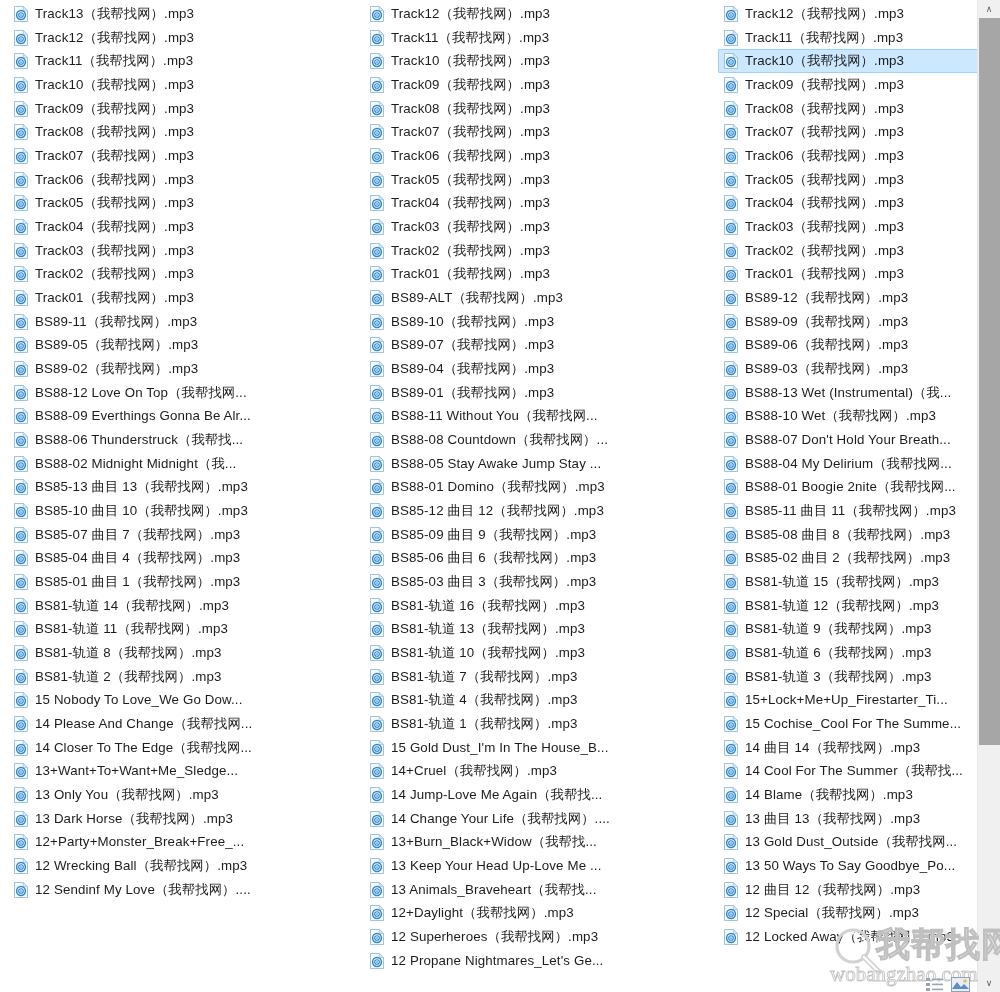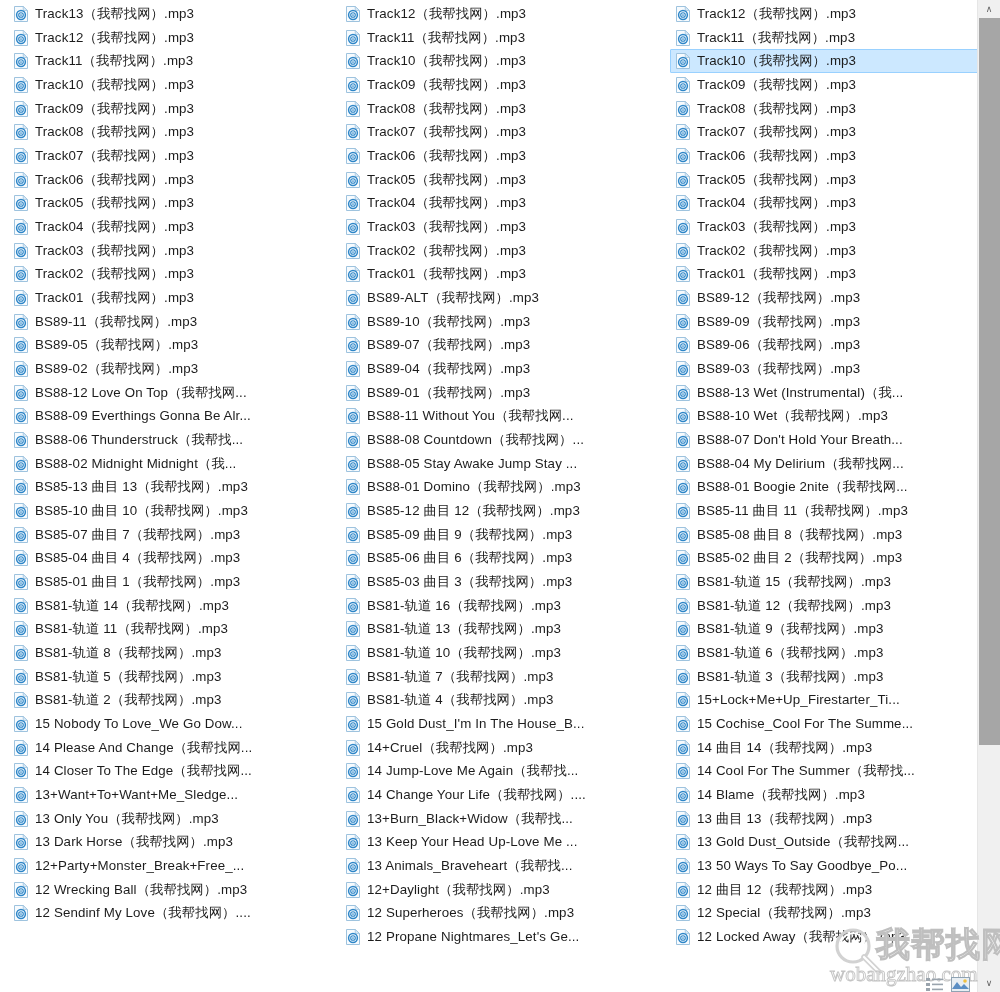--- a/index.html
+++ b/index.html
@@ -30,20 +30,21 @@
 
   #file-grid {
     position: absolute;
     left: 0;
     top: 0;
     width: 977px;
     height: 992px;
     display: flex;
     flex-direction: row;
     align-items: flex-start;
+    gap: 24px;
   }
 
   .file-column {
     width: 318px;
     flex: 0 0 318px;
     display: flex;
     flex-direction: column;
     padding-top: 2px;
   }
   .file-column.col-1 { margin-left: 8px; }
@@ -534,32 +535,20 @@
         <div class="file-row">
           <span class="file-icon">
             <svg width="14" height="16" viewBox="0 0 14 16">
               <path d="M0.5 0.5 H9.2 L13.5 4.6 V15.5 H0.5 Z" fill="#f7fbfe" stroke="#9ec3de" stroke-width="1"></path>
               <path d="M9.2 0.5 L13.5 4.6 H9.2 Z" fill="#dbebf7" stroke="#9ec3de" stroke-width="0.8"></path>
               <circle cx="7" cy="9" r="4.4" fill="none" stroke="#2e86c8" stroke-width="1.5"></circle>
               <circle cx="7" cy="9" r="2.3" fill="none" stroke="#2e86c8" stroke-width="1.1"></circle>
               <circle cx="7" cy="9" r="0.85" fill="#2e86c8"></circle>
             </svg>
           </span>
-          <span class="file-label">BS81-轨道 5（我帮找网）.mp3</span>
-        </div>
-        <div class="file-row">
-          <span class="file-icon">
-            <svg width="14" height="16" viewBox="0 0 14 16">
-              <path d="M0.5 0.5 H9.2 L13.5 4.6 V15.5 H0.5 Z" fill="#f7fbfe" stroke="#9ec3de" stroke-width="1"></path>
-              <path d="M9.2 0.5 L13.5 4.6 H9.2 Z" fill="#dbebf7" stroke="#9ec3de" stroke-width="0.8"></path>
-              <circle cx="7" cy="9" r="4.4" fill="none" stroke="#2e86c8" stroke-width="1.5"></circle>
-              <circle cx="7" cy="9" r="2.3" fill="none" stroke="#2e86c8" stroke-width="1.1"></circle>
-              <circle cx="7" cy="9" r="0.85" fill="#2e86c8"></circle>
-            </svg>
-          </span>
           <span class="file-label">BS81-轨道 2（我帮找网）.mp3</span>
         </div>
         <div class="file-row">
           <span class="file-icon">
             <svg width="14" height="16" viewBox="0 0 14 16">
               <path d="M0.5 0.5 H9.2 L13.5 4.6 V15.5 H0.5 Z" fill="#f7fbfe" stroke="#9ec3de" stroke-width="1"></path>
               <path d="M9.2 0.5 L13.5 4.6 H9.2 Z" fill="#dbebf7" stroke="#9ec3de" stroke-width="0.8"></path>
               <circle cx="7" cy="9" r="4.4" fill="none" stroke="#2e86c8" stroke-width="1.5"></circle>
               <circle cx="7" cy="9" r="2.3" fill="none" stroke="#2e86c8" stroke-width="1.1"></circle>
               <circle cx="7" cy="9" r="0.85" fill="#2e86c8"></circle>
@@ -1017,20 +1006,32 @@
           <span class="file-icon">
             <svg width="14" height="16" viewBox="0 0 14 16">
               <path d="M0.5 0.5 H9.2 L13.5 4.6 V15.5 H0.5 Z" fill="#f7fbfe" stroke="#9ec3de" stroke-width="1"></path>
               <path d="M9.2 0.5 L13.5 4.6 H9.2 Z" fill="#dbebf7" stroke="#9ec3de" stroke-width="0.8"></path>
               <circle cx="7" cy="9" r="4.4" fill="none" stroke="#2e86c8" stroke-width="1.5"></circle>
               <circle cx="7" cy="9" r="2.3" fill="none" stroke="#2e86c8" stroke-width="1.1"></circle>
               <circle cx="7" cy="9" r="0.85" fill="#2e86c8"></circle>
             </svg>
           </span>
           <span class="file-label">BS81-轨道 4（我帮找网）.mp3</span>
+        </div>
+        <div class="file-row">
+          <span class="file-icon">
+            <svg width="14" height="16" viewBox="0 0 14 16">
+              <path d="M0.5 0.5 H9.2 L13.5 4.6 V15.5 H0.5 Z" fill="#f7fbfe" stroke="#9ec3de" stroke-width="1"></path>
+              <path d="M9.2 0.5 L13.5 4.6 H9.2 Z" fill="#dbebf7" stroke="#9ec3de" stroke-width="0.8"></path>
+              <circle cx="7" cy="9" r="4.4" fill="none" stroke="#2e86c8" stroke-width="1.5"></circle>
+              <circle cx="7" cy="9" r="2.3" fill="none" stroke="#2e86c8" stroke-width="1.1"></circle>
+              <circle cx="7" cy="9" r="0.85" fill="#2e86c8"></circle>
+            </svg>
+          </span>
+          <span class="file-label">BS81-轨道 1（我帮找网）.mp3</span>
         </div>
         <div class="file-row">
           <span class="file-icon">
             <svg width="14" height="16" viewBox="0 0 14 16">
               <path d="M0.5 0.5 H9.2 L13.5 4.6 V15.5 H0.5 Z" fill="#f7fbfe" stroke="#9ec3de" stroke-width="1"></path>
               <path d="M9.2 0.5 L13.5 4.6 H9.2 Z" fill="#dbebf7" stroke="#9ec3de" stroke-width="0.8"></path>
               <circle cx="7" cy="9" r="4.4" fill="none" stroke="#2e86c8" stroke-width="1.5"></circle>
               <circle cx="7" cy="9" r="2.3" fill="none" stroke="#2e86c8" stroke-width="1.1"></circle>
               <circle cx="7" cy="9" r="0.85" fill="#2e86c8"></circle>
             </svg>

